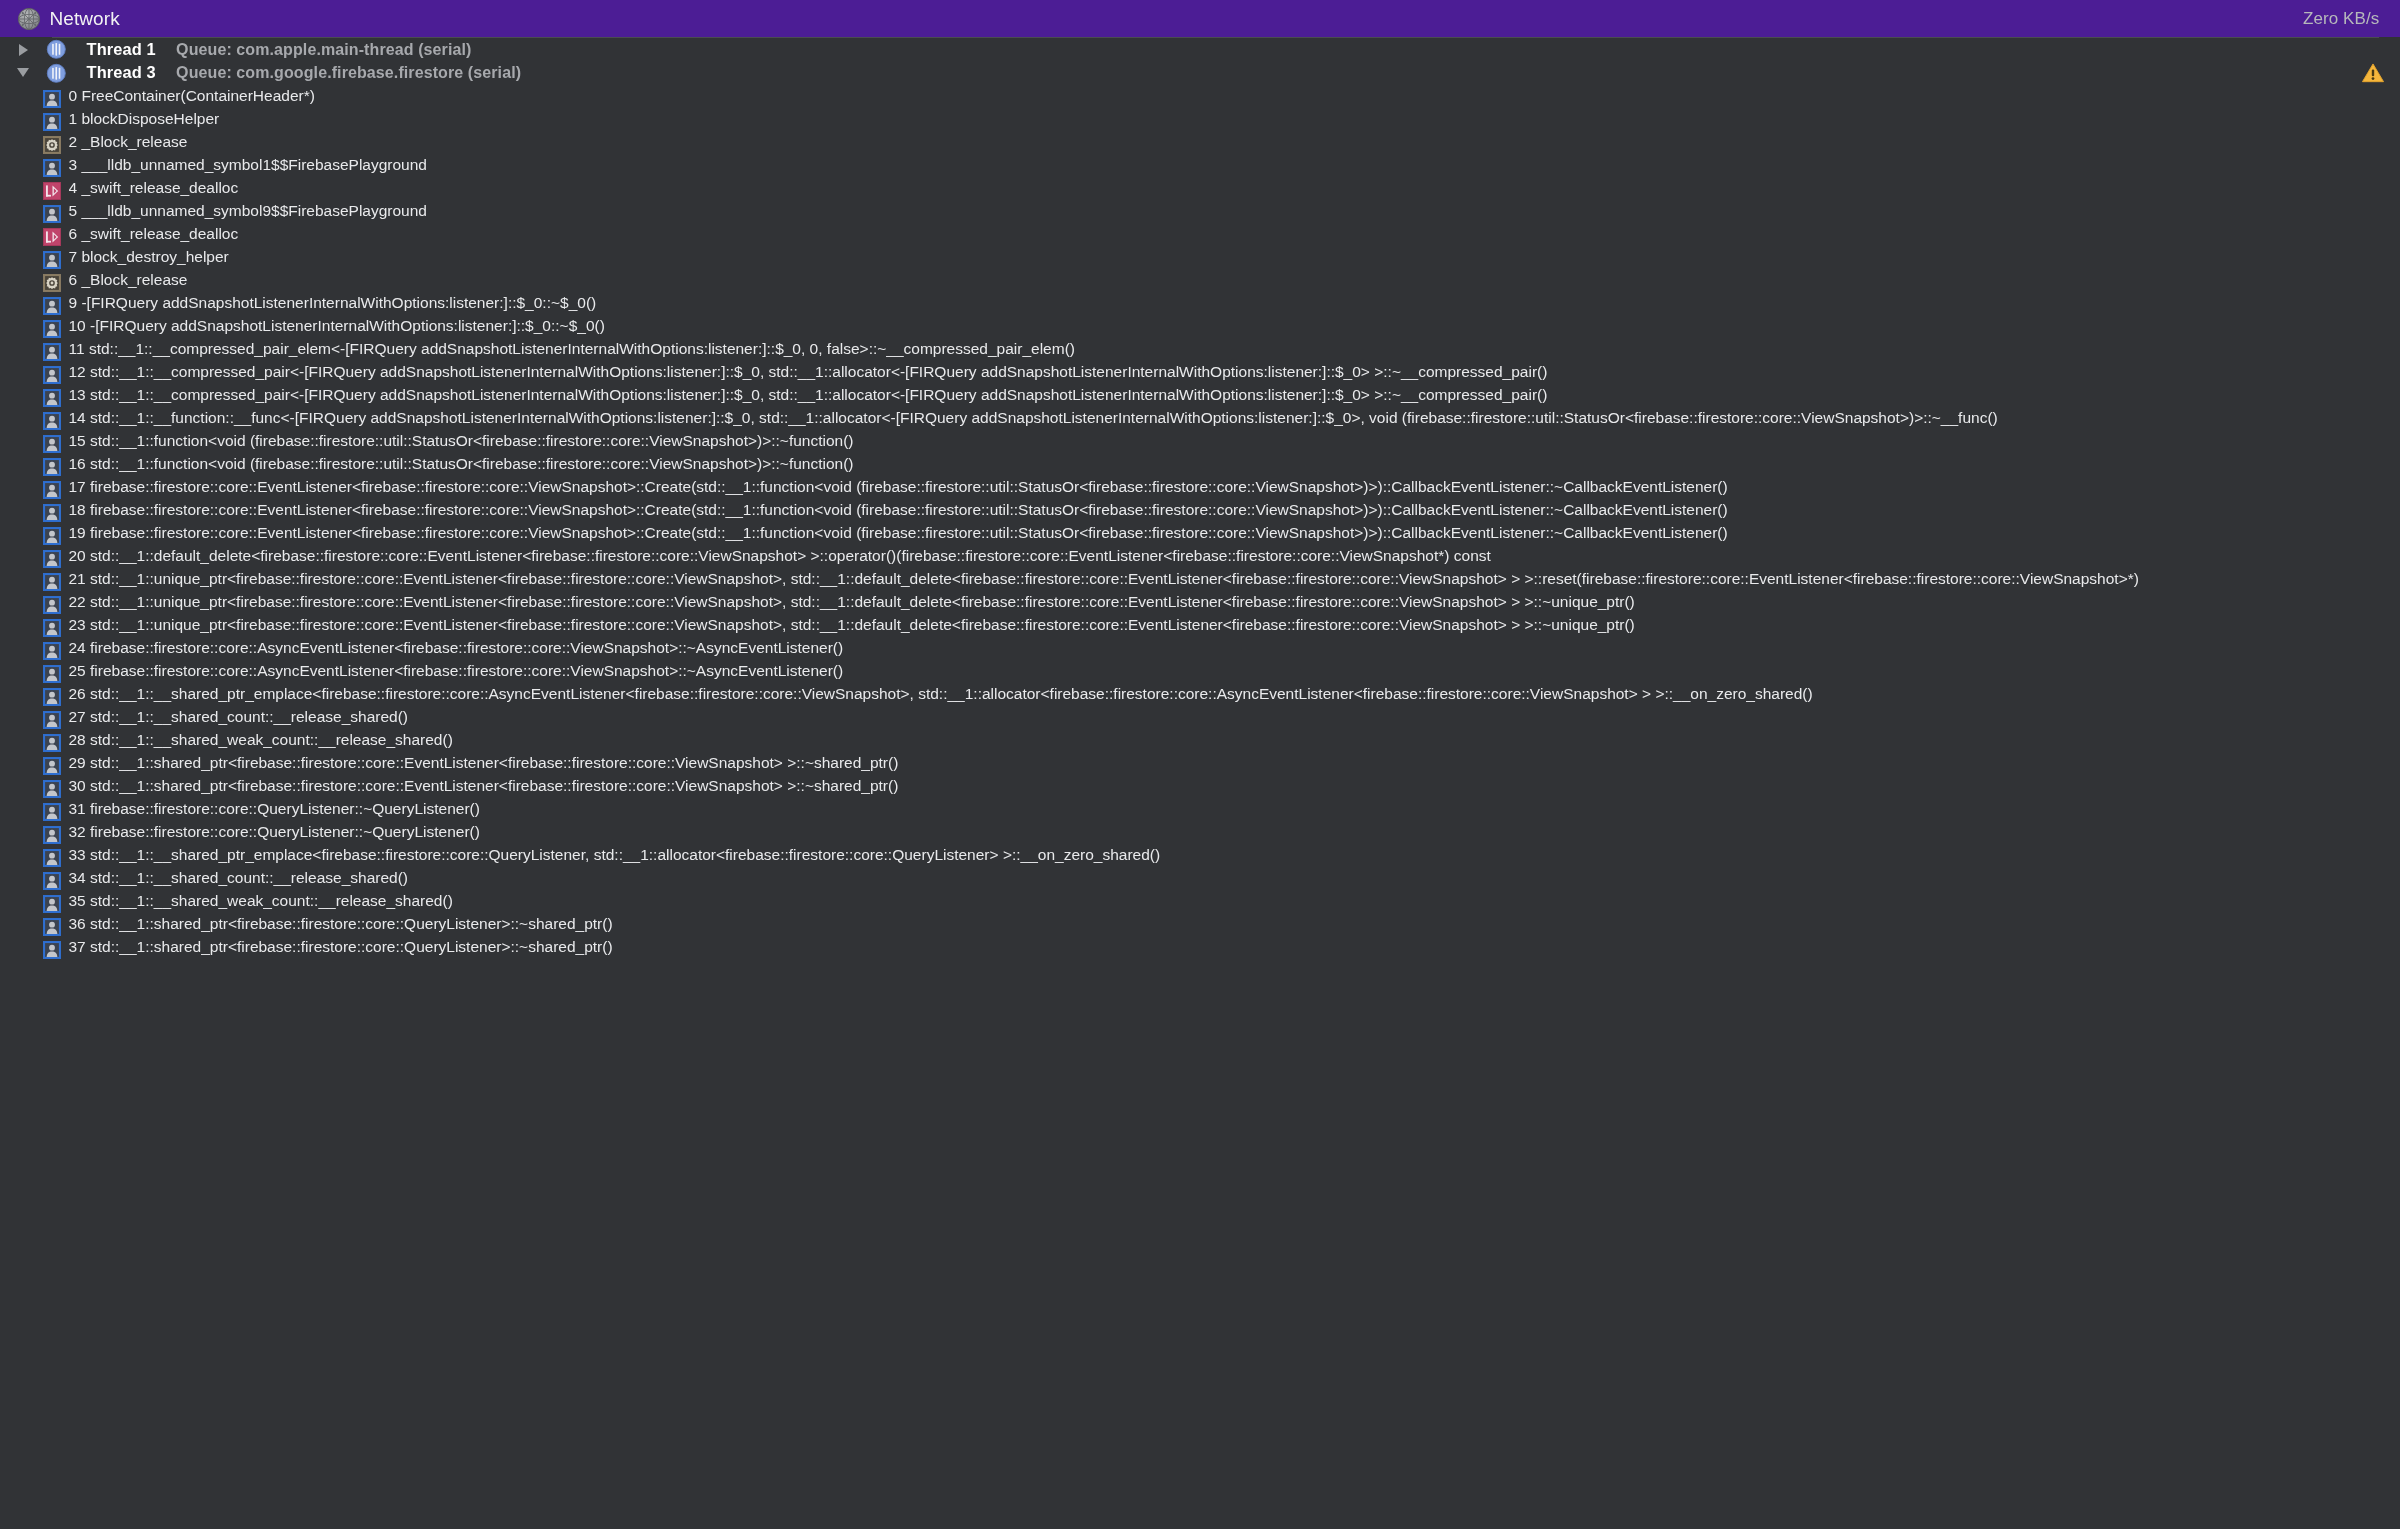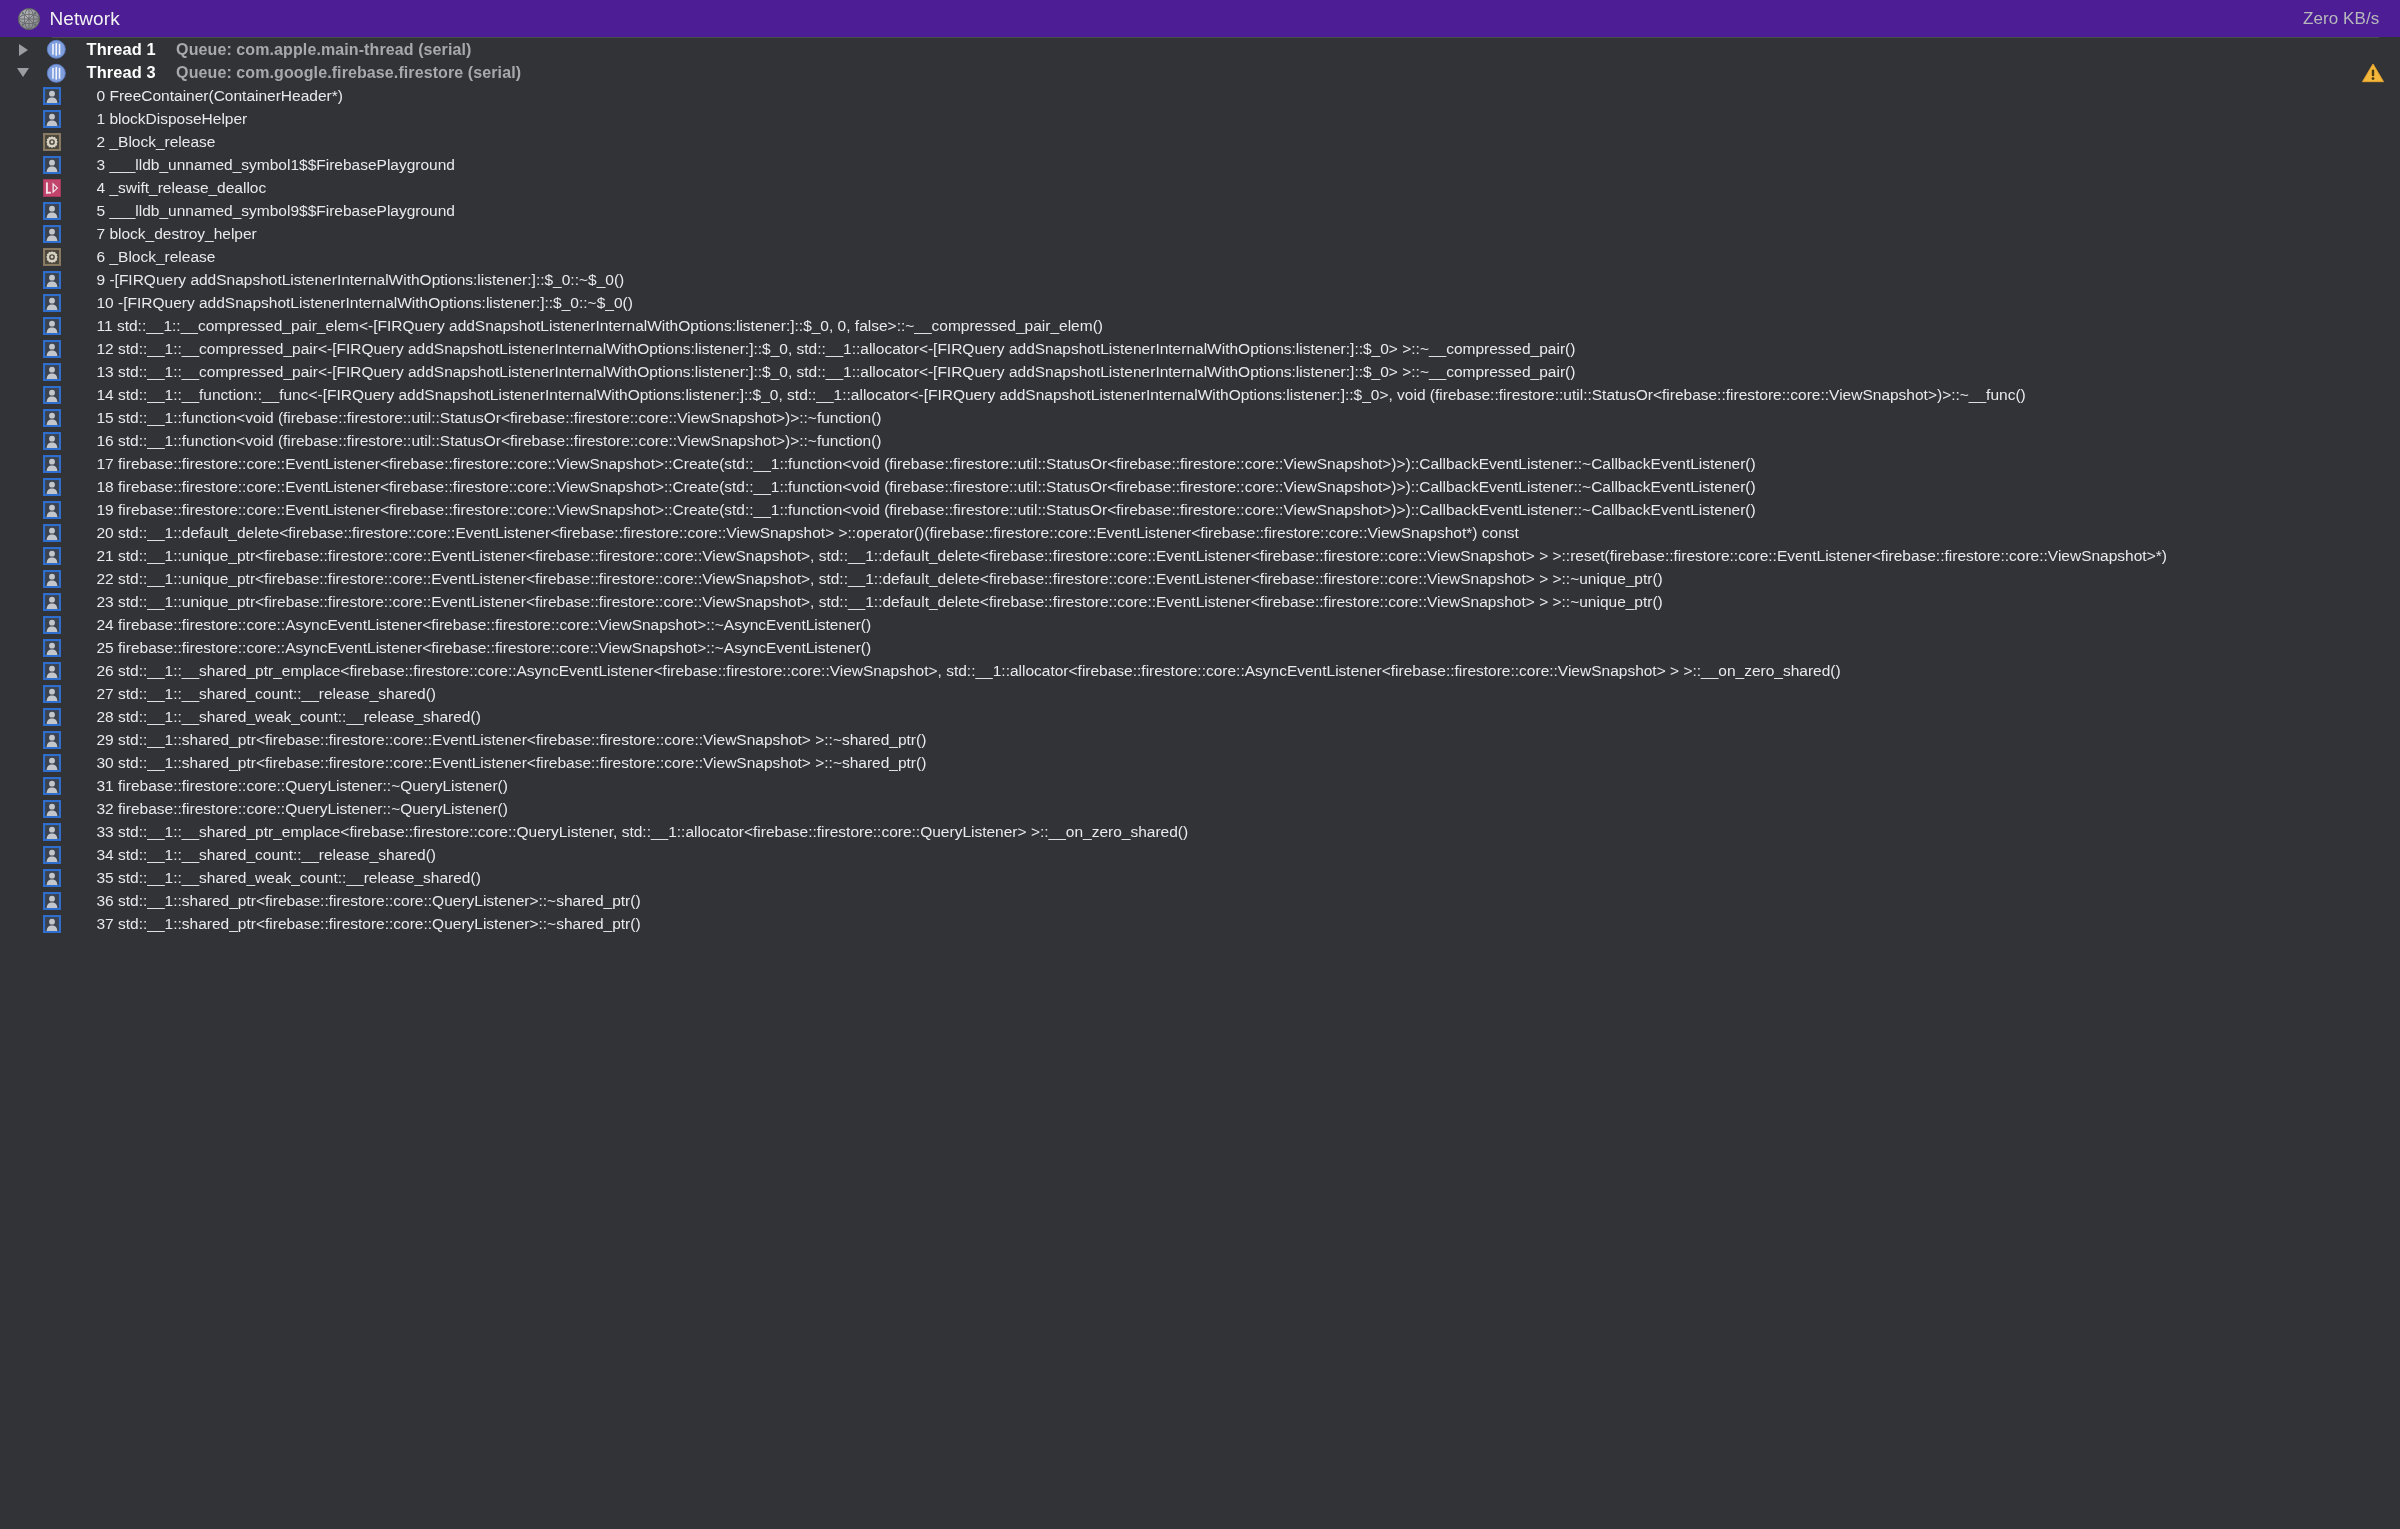--- a/index.html
+++ b/index.html
@@ -91,25 +91,24 @@
     right: 15px;
     top: 50%;
     transform: translateY(-50%);
     width: 24px; height: 24px;
   }
 
   
   .frame-row {
     height: 23px;
     display: flex;
-    align-items: center;
+    align-items: flex-end;
     padding-left: 43px;
     padding-right: 5.6px;
     overflow: hidden;
-    gap: 28px;
   }
   .frame-icon { width: 18px; height: 18px; flex: none; margin-right: 7.5px; }
   .frame-text {
     font-size: 15.5px;
     color: #e9eaec;
     font-weight: 400;
     white-space: nowrap;
     overflow: hidden;
     text-overflow: ellipsis;
     letter-spacing: 0px;
@@ -253,20 +252,32 @@
     <rect x="2.2" y="2.2" width="14.6" height="14.6" fill="#3b4350"></rect>
     <g fill="#c3c6cb">
       <circle cx="9.5" cy="7" r="3.1"></circle>
       <path d="M3.9 16.8 C3.9 12.9 6.3 11 9.5 11 C12.7 11 15.1 12.9 15.1 16.8 Z"></path>
     </g>
   </svg>
 <span class="frame-text">5 ___lldb_unnamed_symbol9$$FirebasePlayground</span>
     </div>
     <div class="frame-row">
   <svg class="frame-icon" viewBox="0 0 19 19">
+    <rect x="0.5" y="0.5" width="18" height="18" fill="#c0446b" stroke="#a8395c"></rect>
+    <g fill="#f4e8ee">
+      <rect x="3.2" y="3.6" width="1.9" height="11.8"></rect>
+      <rect x="3.2" y="13.5" width="5.2" height="1.9"></rect>
+      <path d="M10 3.8 L16 9.5 L10 15.2 Z"></path>
+    </g>
+    <path d="M11.4 6.6 L14.3 9.5 L11.4 12.4 Z" fill="#c0446b"></path>
+  </svg>
+<span class="frame-text">6 _swift_release_dealloc</span>
+    </div>
+    <div class="frame-row">
+  <svg class="frame-icon" viewBox="0 0 19 19">
     <rect x="0.5" y="0.5" width="18" height="18" fill="#2f6fd0" stroke="#2f6fd0"></rect>
     <rect x="2.2" y="2.2" width="14.6" height="14.6" fill="#3b4350"></rect>
     <g fill="#c3c6cb">
       <circle cx="9.5" cy="7" r="3.1"></circle>
       <path d="M3.9 16.8 C3.9 12.9 6.3 11 9.5 11 C12.7 11 15.1 12.9 15.1 16.8 Z"></path>
     </g>
   </svg>
 <span class="frame-text">7 block_destroy_helper</span>
     </div>
     <div class="frame-row">

